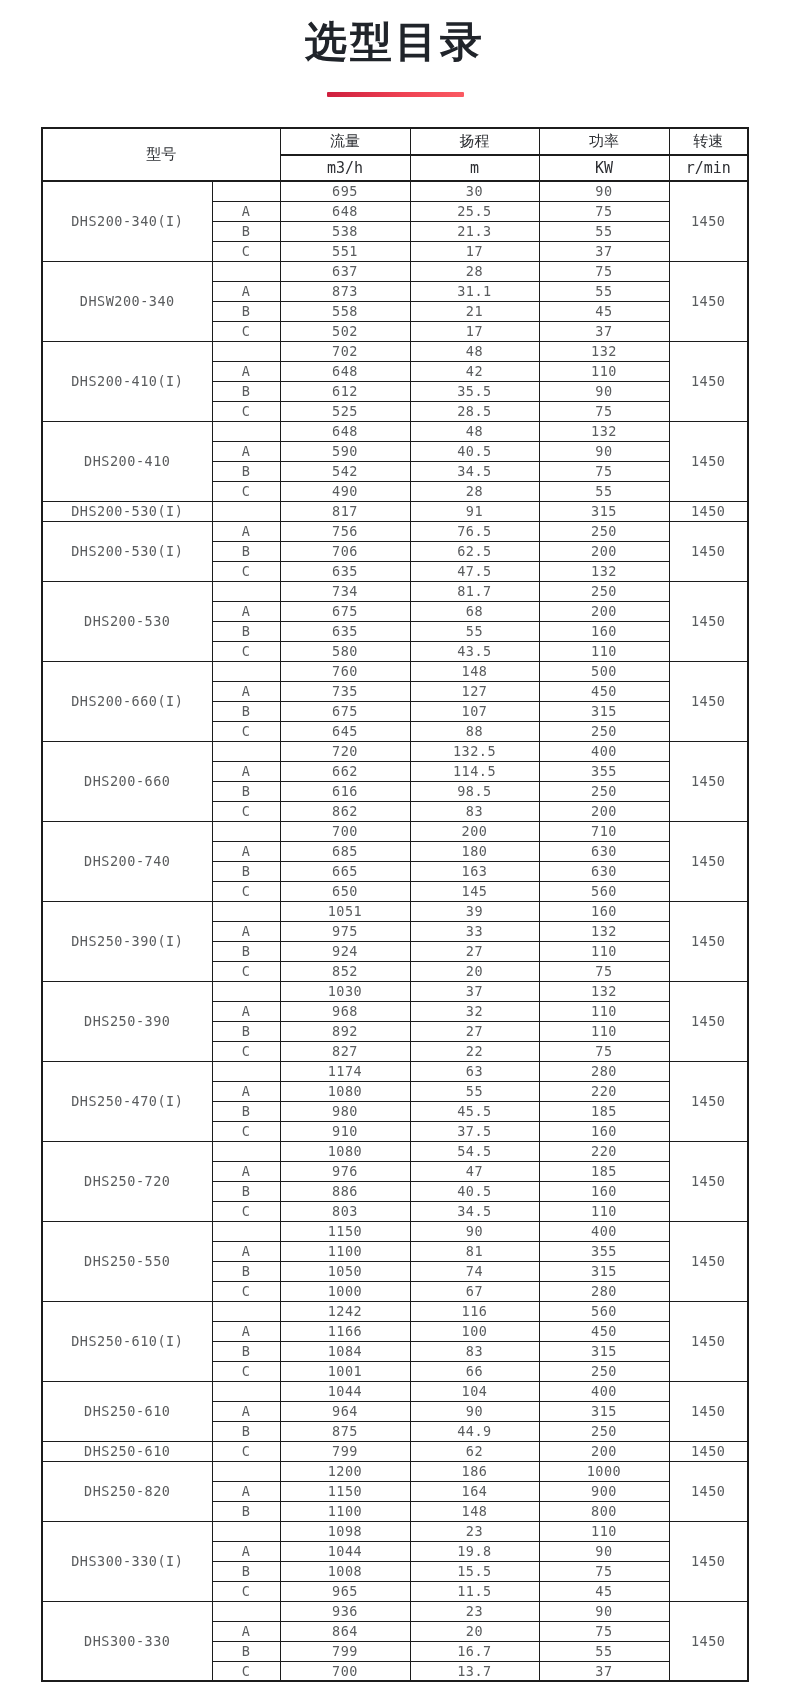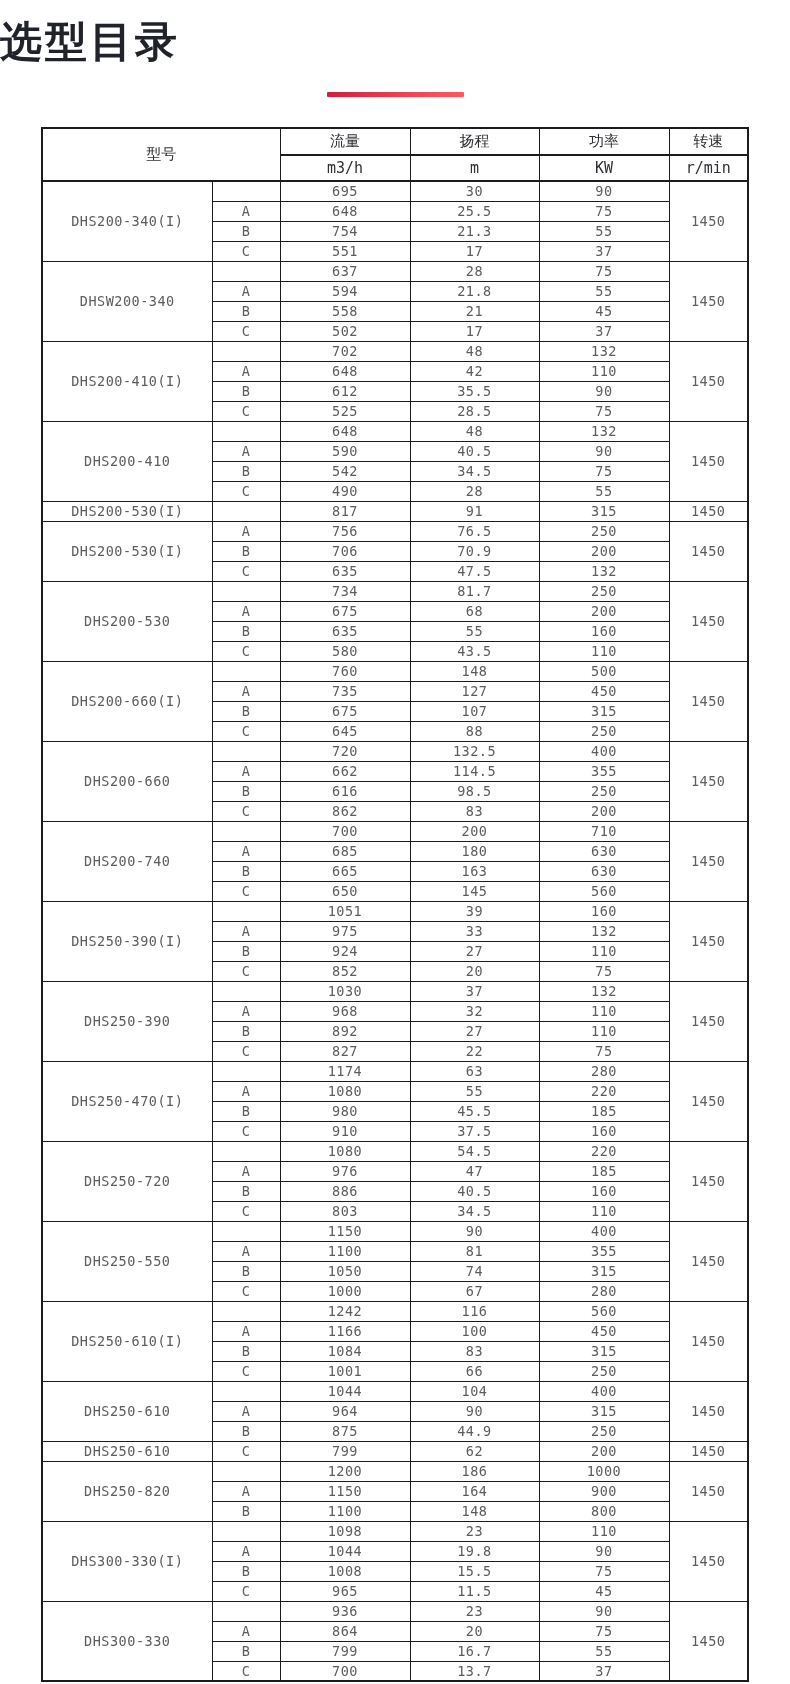--- a/index.html
+++ b/index.html
@@ -3,20 +3,21 @@
 <meta charset="utf-8">
 <style>
   * { margin:0; padding:0; box-sizing:border-box; }
   html,body { background:#ffffff; }
   body {
     width:790px; height:1684px; overflow:hidden;
     font-family:"DejaVu Sans", "Liberation Sans", sans-serif;
   }
   .page-title {
     margin-top:18px;
+    text-align:center;
     font-size:42px;
     line-height:48px;
     font-weight:700;
     color:#20242a;
     letter-spacing:3px;
     font-family:"DejaVu Sans", sans-serif;
   }
   .title-underline {
     width:137px; height:5px;
     margin:26px auto 0;
@@ -105,42 +106,42 @@
           <td class="gtop" rowspan="4">1450</td>
         </tr>
         <tr>
           <td>A</td>
           <td>648</td>
           <td>25.5</td>
           <td>75</td>
         </tr>
         <tr>
           <td>B</td>
-          <td>754</td>
+          <td>538</td>
           <td>21.3</td>
           <td>55</td>
         </tr>
         <tr>
           <td>C</td>
           <td>551</td>
           <td>17</td>
           <td>37</td>
         </tr>
         <tr>
           <td class="model gtop" rowspan="4">DHSW200-340</td>
           <td class="gtop"></td>
           <td class="gtop">637</td>
           <td class="gtop">28</td>
           <td class="gtop">75</td>
           <td class="gtop" rowspan="4">1450</td>
         </tr>
         <tr>
           <td>A</td>
-          <td>594</td>
-          <td>21.8</td>
+          <td>873</td>
+          <td>31.1</td>
           <td>55</td>
         </tr>
         <tr>
           <td>B</td>
           <td>558</td>
           <td>21</td>
           <td>45</td>
         </tr>
         <tr>
           <td>C</td>
@@ -212,21 +213,21 @@
           <td class="model gtop" rowspan="3">DHS200-530(I)</td>
           <td class="gtop">A</td>
           <td class="gtop">756</td>
           <td class="gtop">76.5</td>
           <td class="gtop">250</td>
           <td class="gtop" rowspan="3">1450</td>
         </tr>
         <tr>
           <td>B</td>
           <td>706</td>
-          <td>70.9</td>
+          <td>62.5</td>
           <td>200</td>
         </tr>
         <tr>
           <td>C</td>
           <td>635</td>
           <td>47.5</td>
           <td>132</td>
         </tr>
         <tr>
           <td class="model gtop" rowspan="4">DHS200-530</td>

